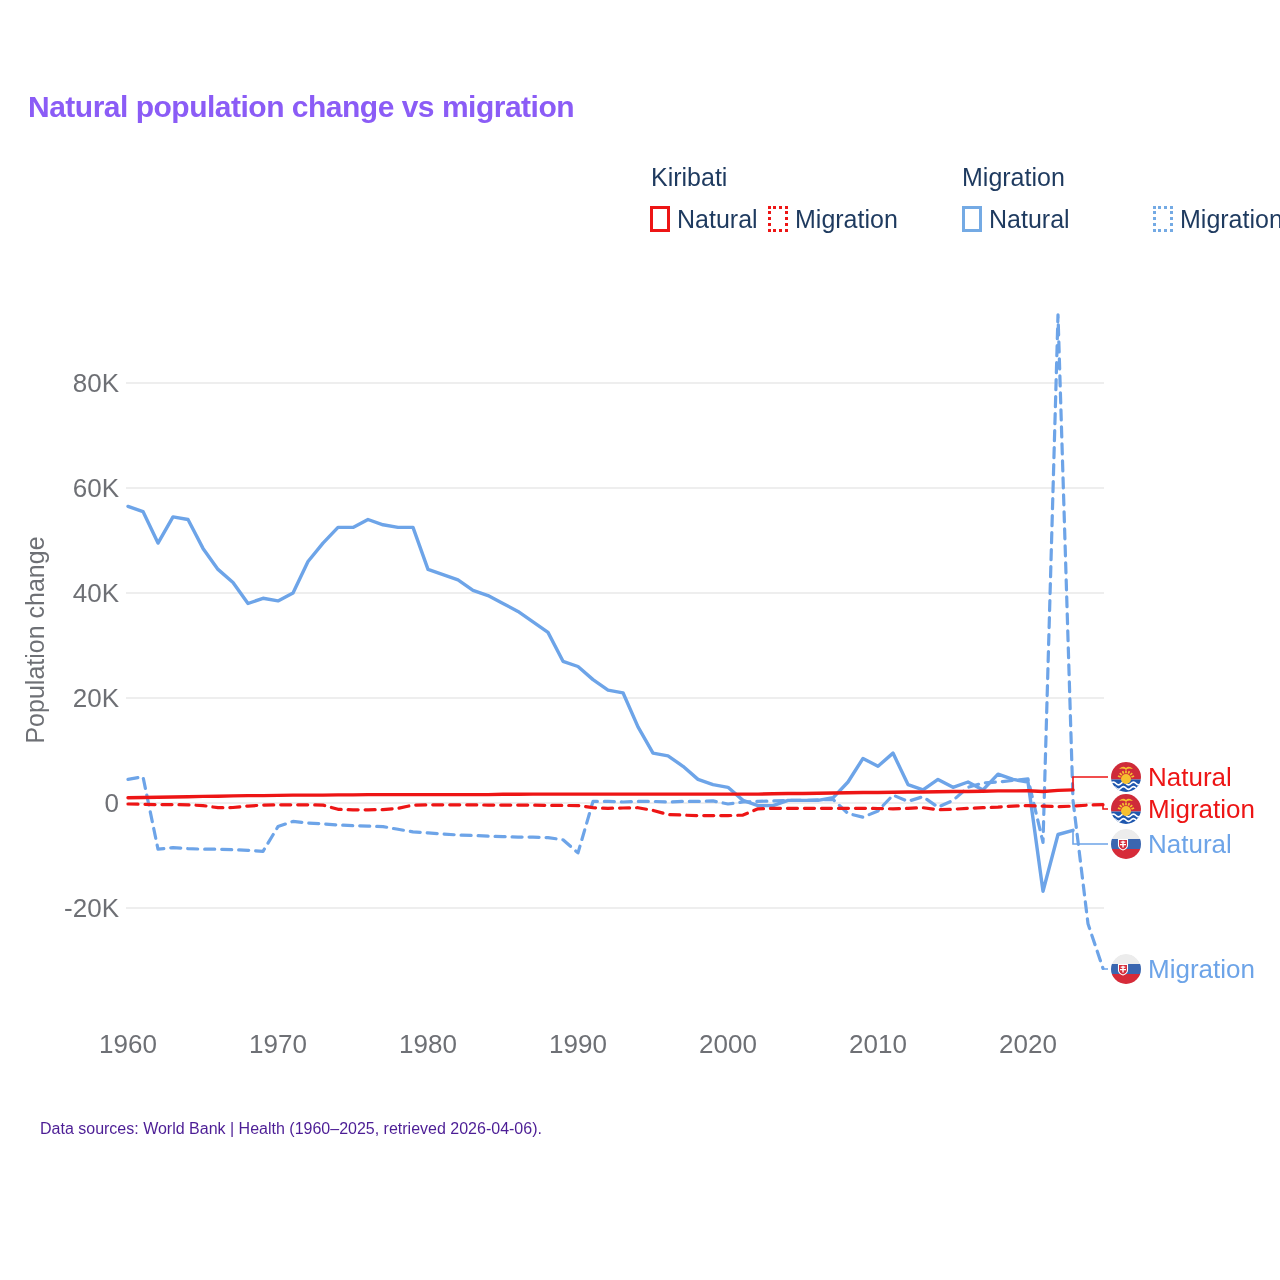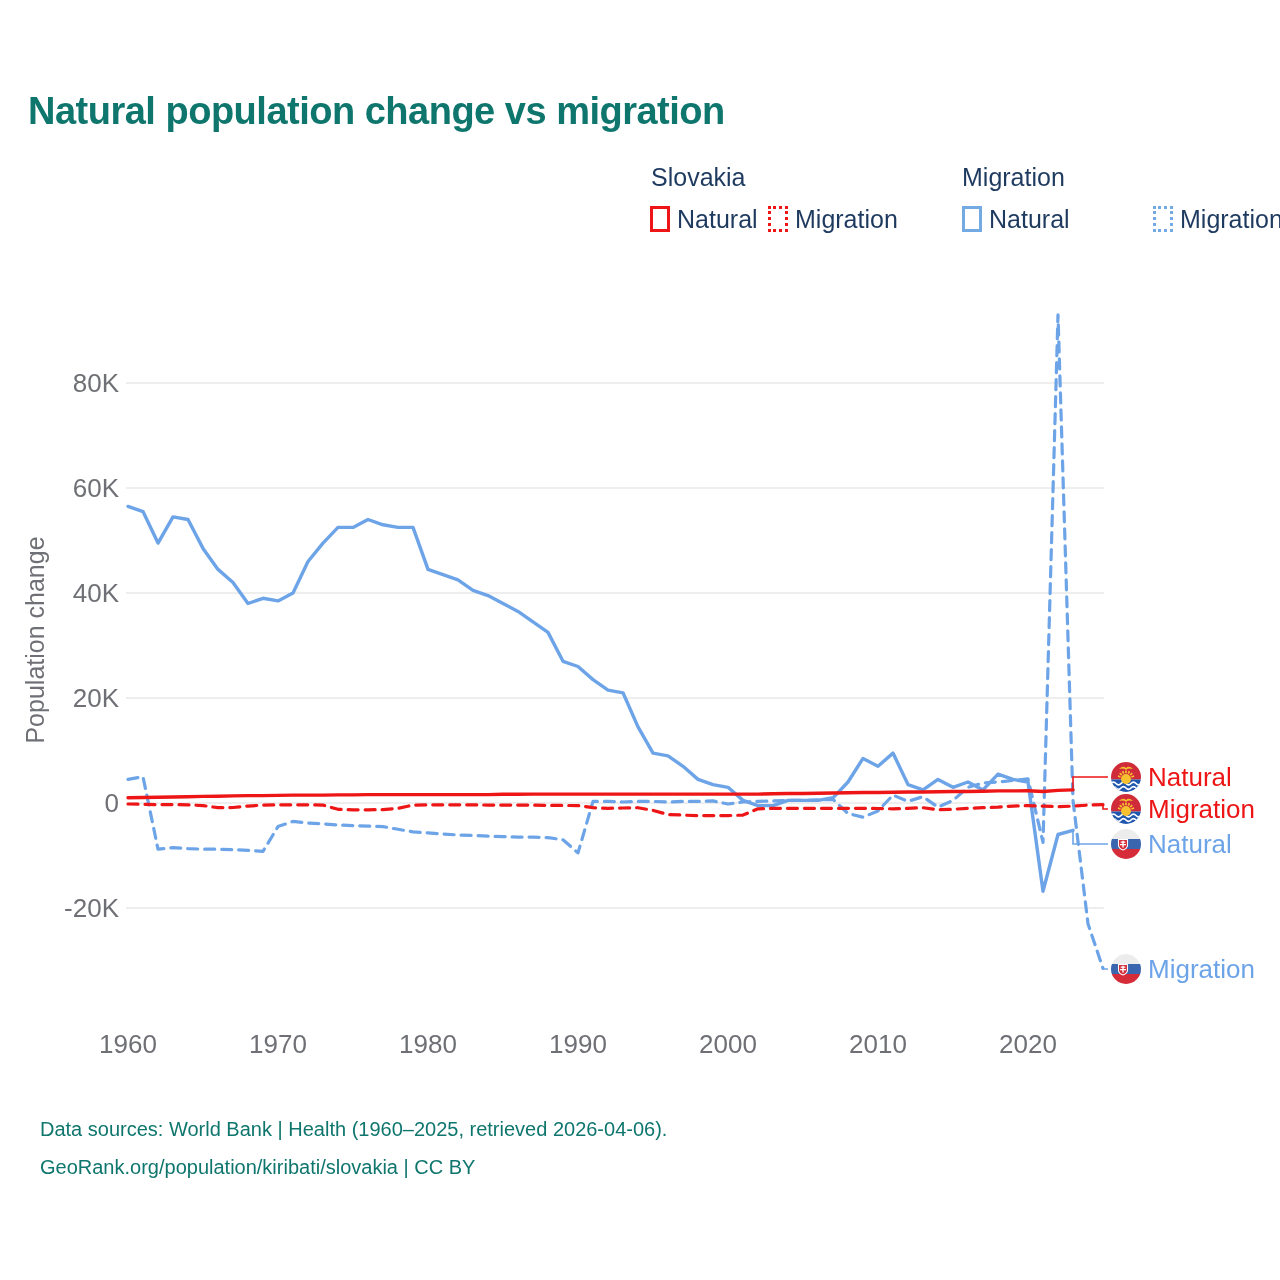--- a/index.html
+++ b/index.html
@@ -1,29 +1,29 @@
 <!DOCTYPE html>
 <html><head>
 <meta charset="utf-8">
 <style>
   html,body{margin:0;padding:0;background:#fff;}
   .page{position:relative;width:1280px;height:1280px;background:#ffffff;overflow:hidden;
         font-family:"Liberation Sans",sans-serif;}
   #chart-svg{position:absolute;left:0;top:0;}
-  .page-title{position:absolute;left:28px;top:90px;margin:0;font-size:38px;font-weight:700;
-              color:#0f766e;letter-spacing:-0.5px;text-align:center;}
+  .page-title{position:absolute;left:28px;top:90px;margin:0;font-size:30px;font-weight:700;
+              color:#8b5cf6;letter-spacing:-0.5px;text-align:center;}
   .legend-title{position:absolute;top:163px;font-size:25px;color:#1e3a5f;}
   .legend-item{position:absolute;top:203px;display:flex;align-items:center;height:32px;}
   .swatch{display:inline-block;width:20px;height:26px;box-sizing:border-box;margin-right:7px;background:#fff;}
   .swatch.solid-red{border:3px solid #ed1515;}
   .swatch.dotted-red{border:3px dotted #ed1515;}
   .swatch.solid-blue{border:3px solid #74aae4;}
   .swatch.dotted-blue{border:3px dotted #74aae4;}
   .legend-label{font-size:25px;color:#1e3a5f;}
-  .footer{position:absolute;left:40px;top:1110px;font-size:20px;line-height:38px;color:#0f766e;}
+  .footer{position:absolute;left:40px;top:1110px;font-size:16px;line-height:38px;color:#4c1d95;}
 </style>
 </head>
 <body>
 
 <div class="page">
 
   <svg id="chart-svg" width="1280" height="1280" viewBox="0 0 1280 1280">
     <g id="grid-layer">
         <line x1="126" x2="1104" y1="383" y2="383" stroke="#e8e8e8" stroke-width="1.3"></line>
         <line x1="126" x2="1104" y1="488" y2="488" stroke="#e8e8e8" stroke-width="1.3"></line>
@@ -130,21 +130,21 @@
             <line x1="1120" y1="969.6" x2="1126" y2="969.6" stroke="#fff" stroke-width="1.3"></line>
           </g>
         </g>
         <text x="1148" y="978" font-size="26" fill="#6da4e8" font-family="Liberation Sans, sans-serif">Migration</text>
       </g>
   </svg>
 
   <h1 class="page-title">Natural population change vs migration</h1>
 
   <div>
-    <div class="legend-title" style="left:651px">Slovakia</div>
+    <div class="legend-title" style="left:651px">Kiribati</div>
     <div class="legend-title" style="left:962px">Migration</div>
 
     <div class="legend-item" style="left:650px">
       <span class="swatch solid-red"></span>
       <span class="legend-label">Natural</span>
     </div>
     <div class="legend-item" style="left:768px">
       <span class="swatch dotted-red"></span>
       <span class="legend-label">Migration</span>
     </div>
@@ -153,16 +153,15 @@
       <span class="legend-label">Natural</span>
     </div>
     <div class="legend-item" style="left:1153px">
       <span class="swatch dotted-blue"></span>
       <span class="legend-label">Migration</span>
     </div>
   </div>
 
   <div class="footer">
     <div>Data sources: World Bank | Health (1960–2025, retrieved 2026-04-06).</div>
-    <div>GeoRank.org/population/kiribati/slovakia | CC BY</div>
   </div>
 
 </div>
 
 </body></html>

